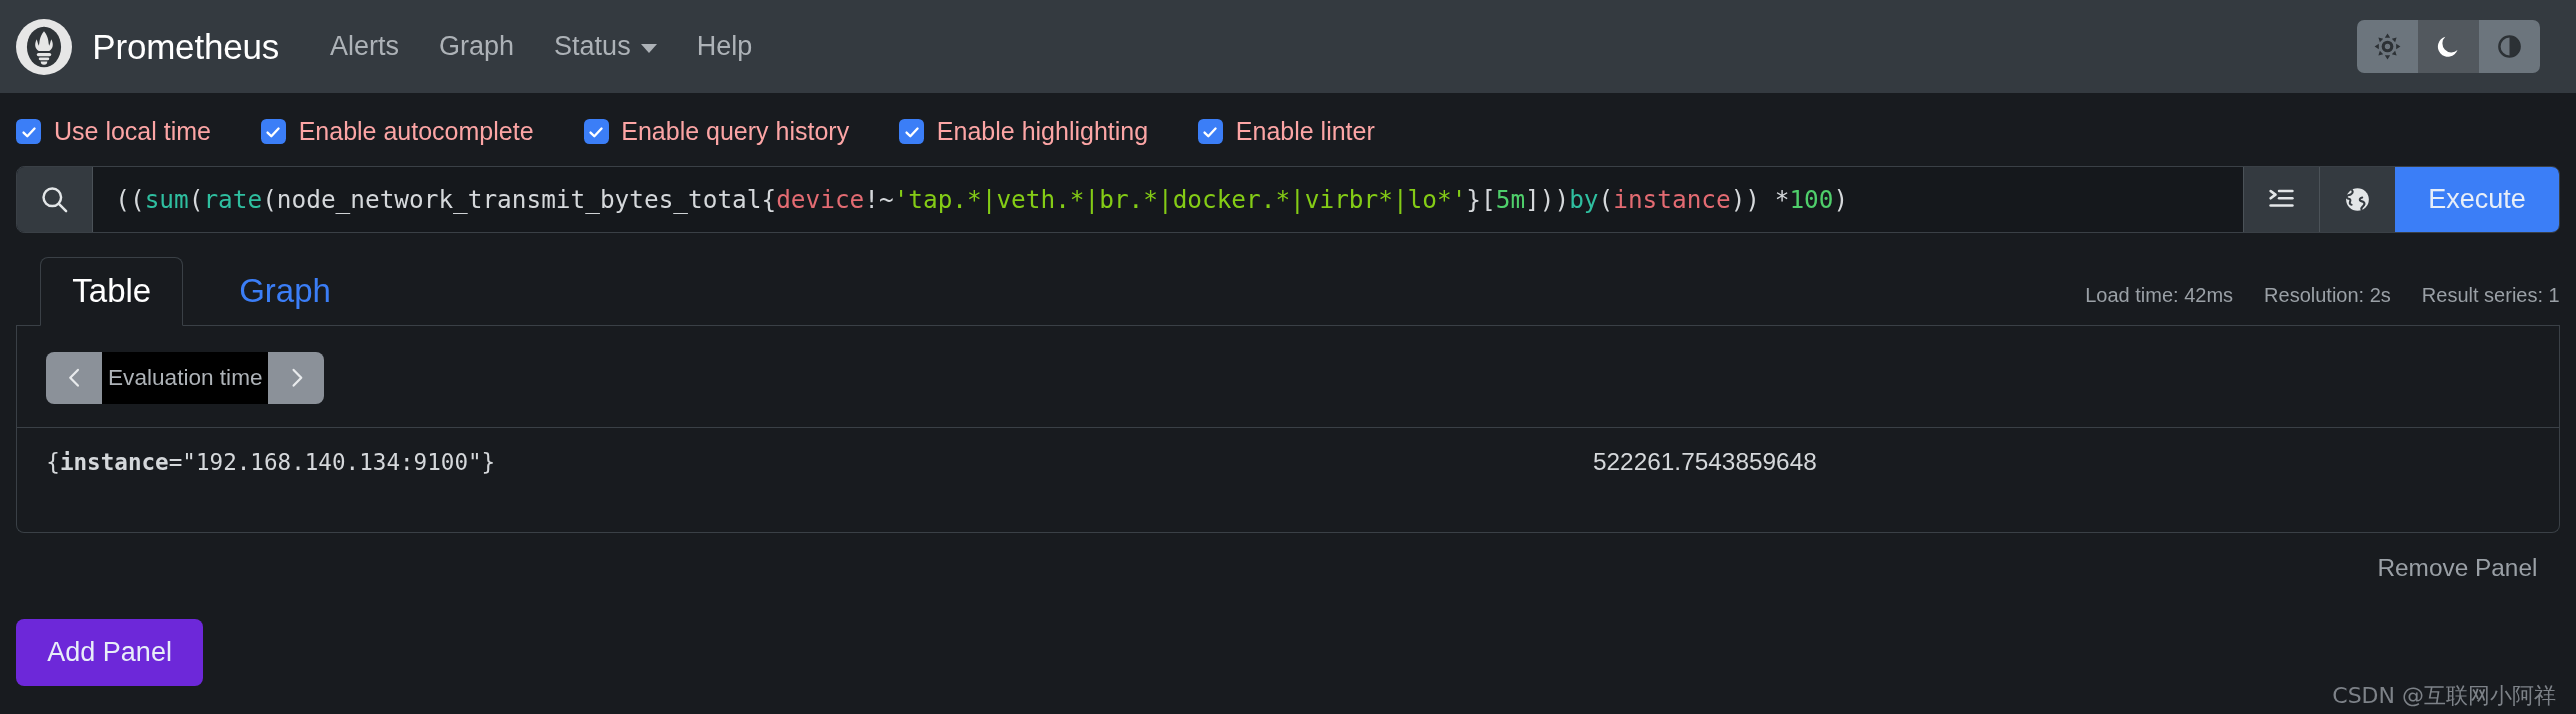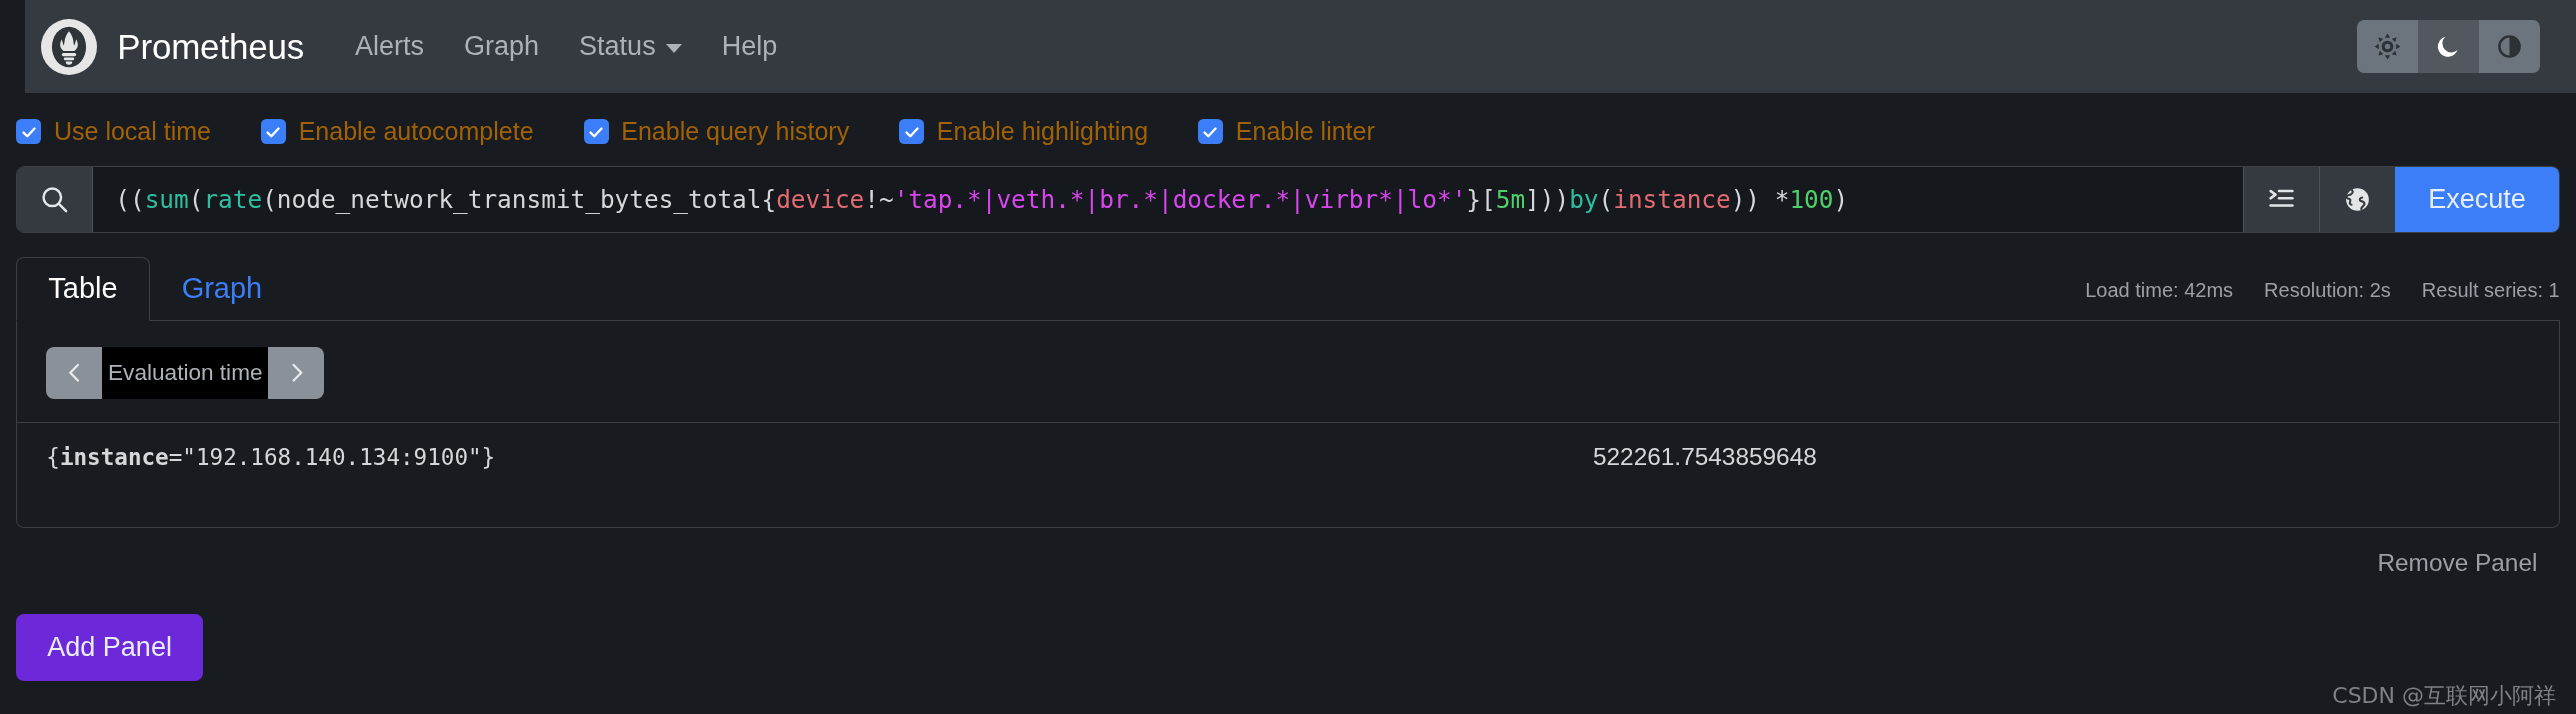--- a/index.html
+++ b/index.html
@@ -13,21 +13,20 @@
   body { background: #181b1f; }
 
   
   .navbar {
     height: 93px;
     background: #343a40;
     display: flex;
     align-items: center;
     padding: 0 36px 0 16.3px;
     position: relative;
-    margin-left: 25px;
   }
   .brand {
     display: flex;
     align-items: center;
     gap: 20px;
     margin-right: 31px;
   }
   .logo {
     width: 56px; height: 56px;
     border-radius: 50%;
@@ -99,21 +98,21 @@
   }
   .cb {
     width: 25px; height: 25px;
     border-radius: 5.4px;
     background: #3b7ef7;
     display: flex; align-items: center; justify-content: center;
     flex: none;
   }
   .cb svg { display: block; }
   .opt-label {
-    color: #a16207;
+    color: #fca5a5;
     font-size: 25px;
     white-space: nowrap;
   }
 
   
   .qwrap {
     margin: 0 16.3px;
     display: flex;
     border: 0.9px solid #3a4046;
     border-radius: 8.1px;
@@ -137,21 +136,21 @@
     padding: 0 22px;
     overflow: hidden;
     font-family: "DejaVu Sans Mono", monospace;
     font-size: 24.4px;
     white-space: nowrap;
     cursor: text;
   }
   .tok-plain { color: #d5d8db; }
   .tok-fn { color: #2fbfa0; }
   .tok-label { color: #e36b72; }
-  .tok-str { color: #d946ef; }
+  .tok-str { color: #84cc16; }
   .tok-num { color: #4fcf6b; }
   .q-btn {
     width: 76px;
     background: #343a40;
     border-left: 0.9px solid #4b5258;
     display: flex; align-items: center; justify-content: center;
     flex: none;
     cursor: pointer;
   }
   .q-exec {
@@ -169,28 +168,29 @@
   
   .panel { margin: 0 16.3px; }
   .tabrow {
     display: flex;
     align-items: flex-end;
     position: relative;
     margin-top: 23.5px;
     border-bottom: 0.9px solid #3a4046;
   }
   .tab {
-    font-size: 29px;
+    font-size: 33px;
     padding: 14.5px 31px;
     cursor: pointer;
     color: #3b7ef7;
     border: 0.9px solid transparent;
     border-radius: 8.1px 8.1px 0 0;
     margin-bottom: -0.9px;
     white-space: nowrap;
+    margin-left: 24px;
   }
   .tab.active {
     color: #ffffff;
     border-color: #3a4046;
     border-bottom-color: #181b1f;
     background: #181b1f;
   }
   .stats {
     margin-left: auto;
     display: flex;

